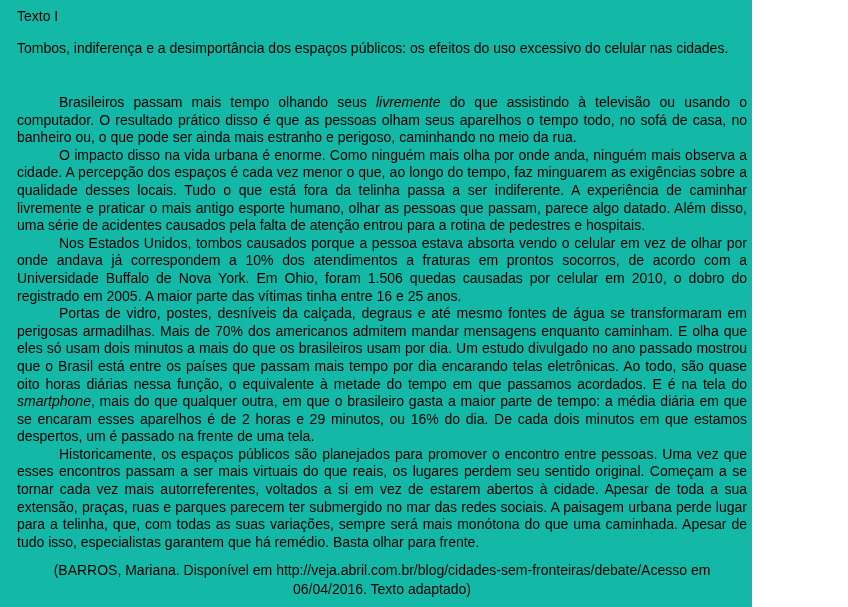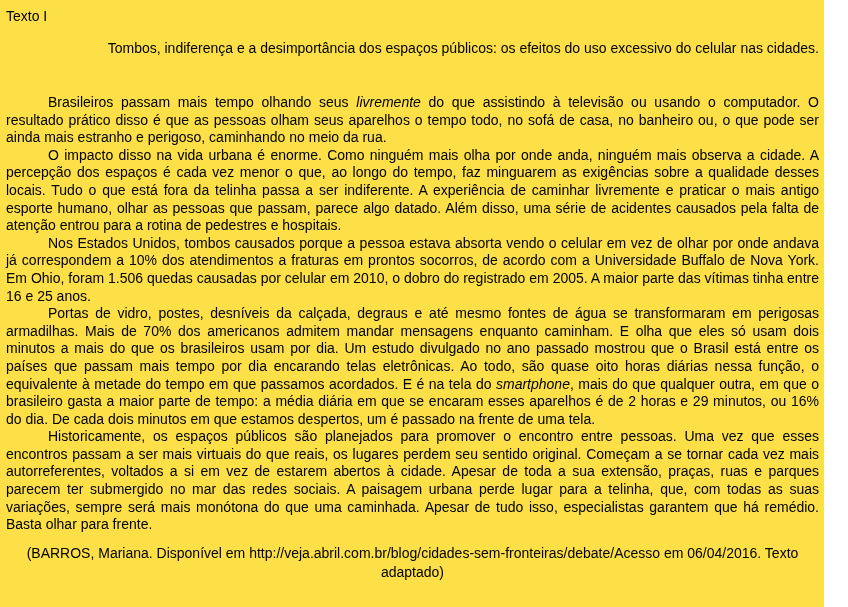--- a/index.html
+++ b/index.html
@@ -7,36 +7,36 @@
     padding: 0;
     background: #ffffff;
   }
   body {
     width: 848px;
     height: 607px;
     overflow: hidden;
   }
   .page {
     box-sizing: border-box;
-    width: 824px;
+    width: 752px;
     height: 607px;
-    padding: 8px 5px 0 6px;
-    background: #fde047;
+    padding: 8px 5px 0 17px;
+    background: #14b8a6;
     color: #000000;
     font-family: "Liberation Sans", "DejaVu Sans", sans-serif;
     font-size: 14px;
   }
   .doc-label {
     line-height: 17px;
     text-align: left;
   }
   .doc-title {
     margin-top: 15px;
     line-height: 17px;
-    text-align: right;
+    text-align: left;
   }
   .doc-body {
     margin-top: 37px;
     text-align: justify;
     line-height: 17.6px;
   }
   .doc-body p {
     margin: 0;
     padding: 0;
     text-indent: 42px;

